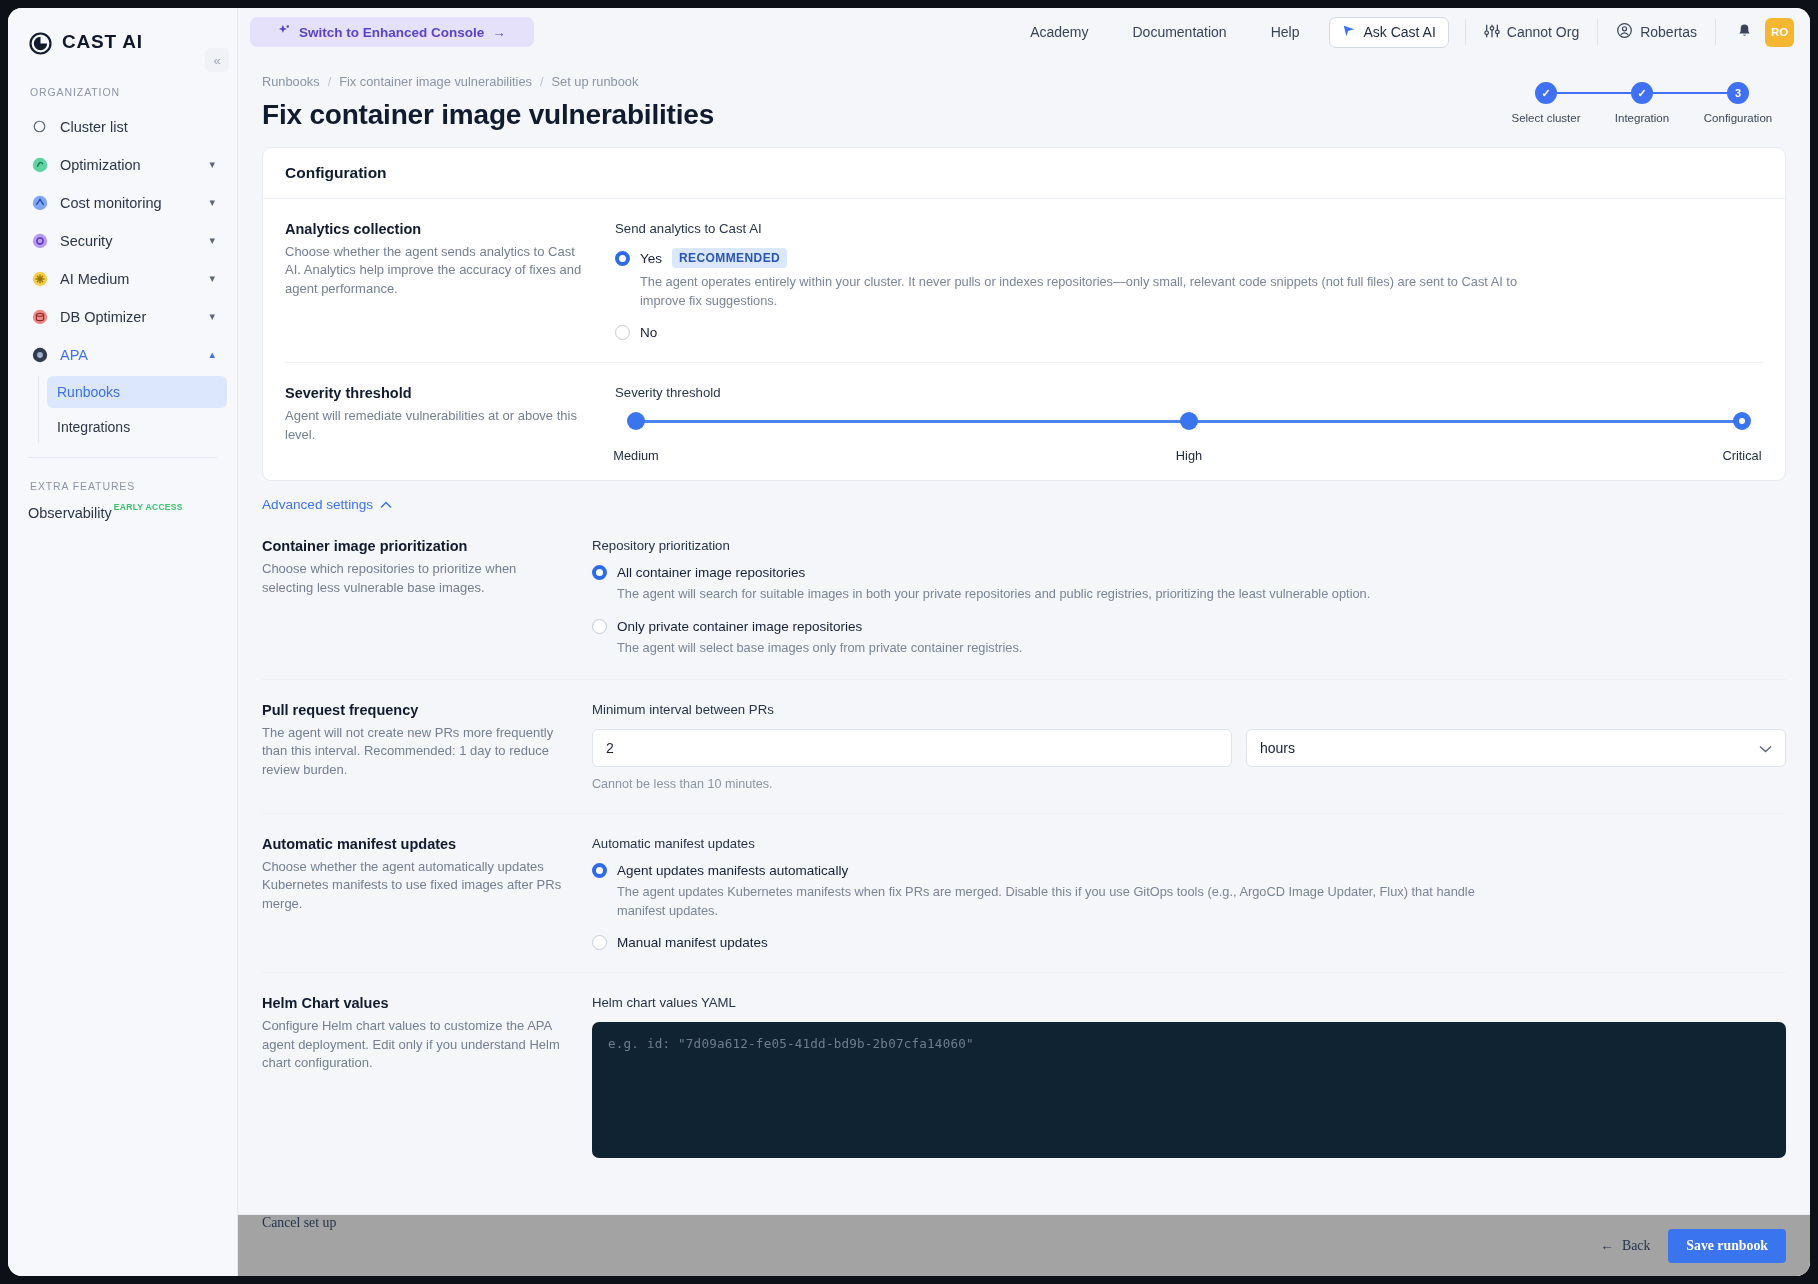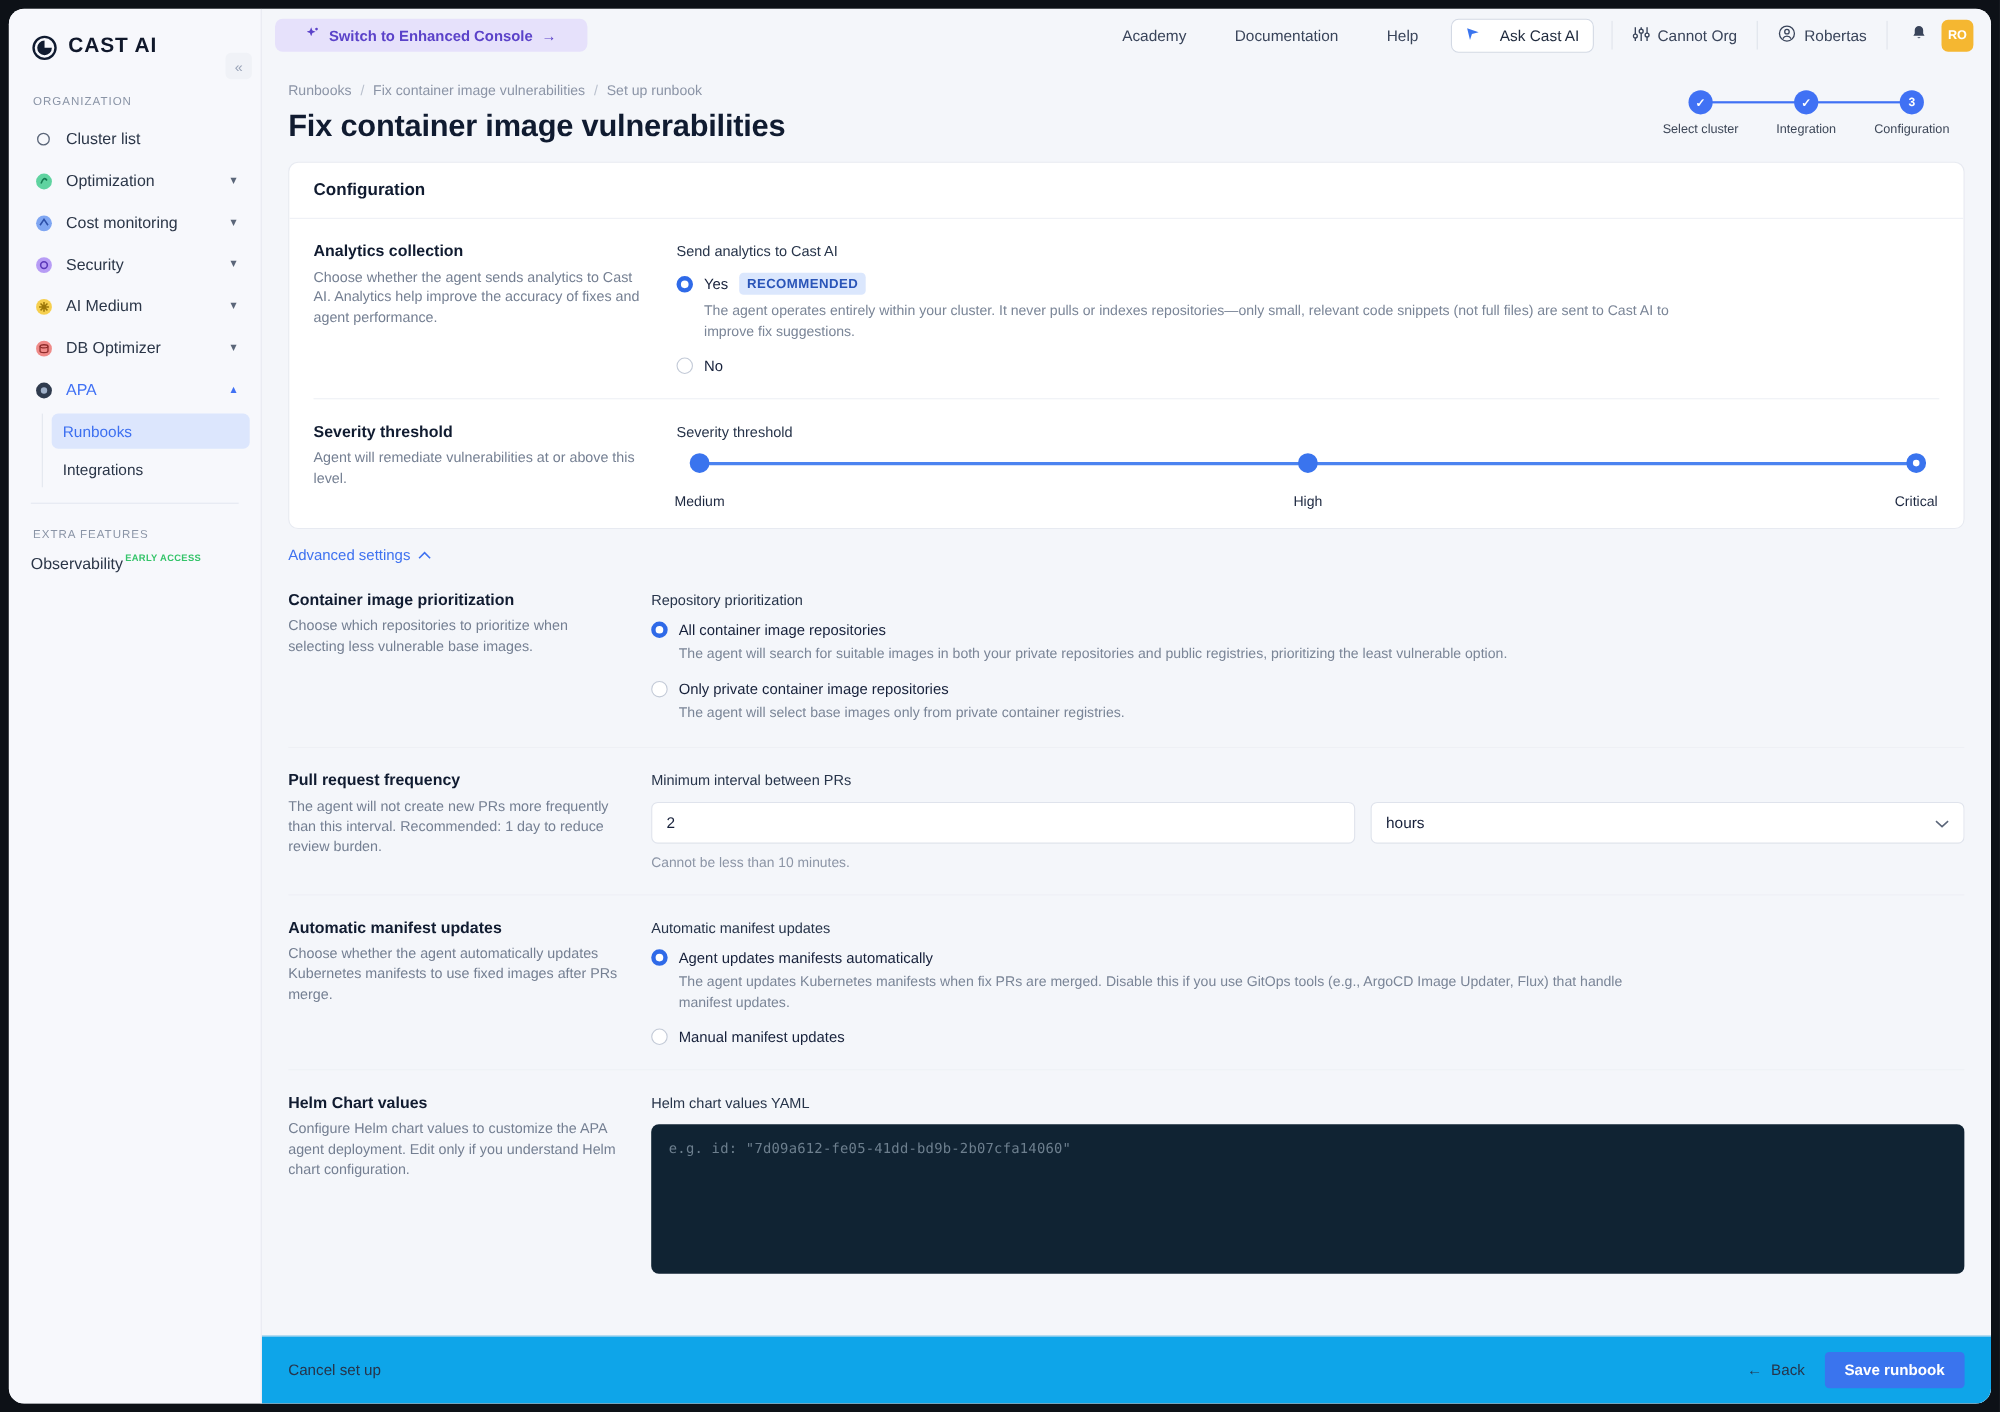--- a/index.html
+++ b/index.html
@@ -87,21 +87,21 @@
     background: #e6e1fb; color: #5b42c9;
     font-size: 13.5px; font-weight: 600;
     padding: 7px 28px; border-radius: 7px; cursor: pointer;
   }
   .topnav { margin-left: auto; display: flex; align-items: center; gap: 0; }
   .topnav a {
     font-size: 14px; color: #39445a; text-decoration: none;
     padding: 0 22px; cursor: pointer;
   }
   .ask-btn {
-    display: flex; align-items: center; gap: 17px;
+    display: flex; align-items: center; gap: 7px;
     border: 1px solid #d3d9e4; border-radius: 7px;
     padding: 6px 12px; font-size: 14px; color: #1f2a3d;
     background: #fff; cursor: pointer; margin: 0 8px;
   }
   .vsep { width: 1px; height: 26px; background: #dfe3ec; margin: 0 8px; }
   .topitem {
     display: flex; align-items: center; gap: 7px;
     font-size: 14px; color: #39445a; padding: 0 10px; cursor: pointer;
   }
   .bell { padding: 0 12px; cursor: pointer; color: #39445a; }
@@ -212,24 +212,25 @@
   .hint { font-size: 12.6px; color: #8c95a6; margin-top: 10px; }
 
   .yaml-box {
     background: #102333; border-radius: 7px; height: 136px;
     padding: 14px 16px; font-family: "DejaVu Sans Mono", monospace;
     font-size: 12.6px; color: #6d7f8e; cursor: text;
     letter-spacing: 0.2px;
   }
 
   .footer {
-    height: 62px; flex-shrink: 0; background: #0ea5e9;
+    height: 62px; flex-shrink: 0; background: #a3a3a3;
     border-top: 1px solid #e7eaf1;
-    display: flex; align-items: center; padding: 0 24px;
+    display: flex; padding: 0 24px;
     margin-top: 14px;
+    font-family: Liberation Serif, serif;
   }
   .cancel-link { font-size: 13.8px; color: #27344a; cursor: pointer; }
   .foot-right { margin-left: auto; display: flex; align-items: center; gap: 18px; }
   .back-btn { display: flex; align-items: center; gap: 8px; font-size: 13.8px; color: #27344a; cursor: pointer; }
   .save-btn {
     background: #3a74ee; color: #fff; font-size: 13.8px; font-weight: 600;
     padding: 9px 18px; border-radius: 4px; cursor: pointer;
   }
 </style>
 </head>

